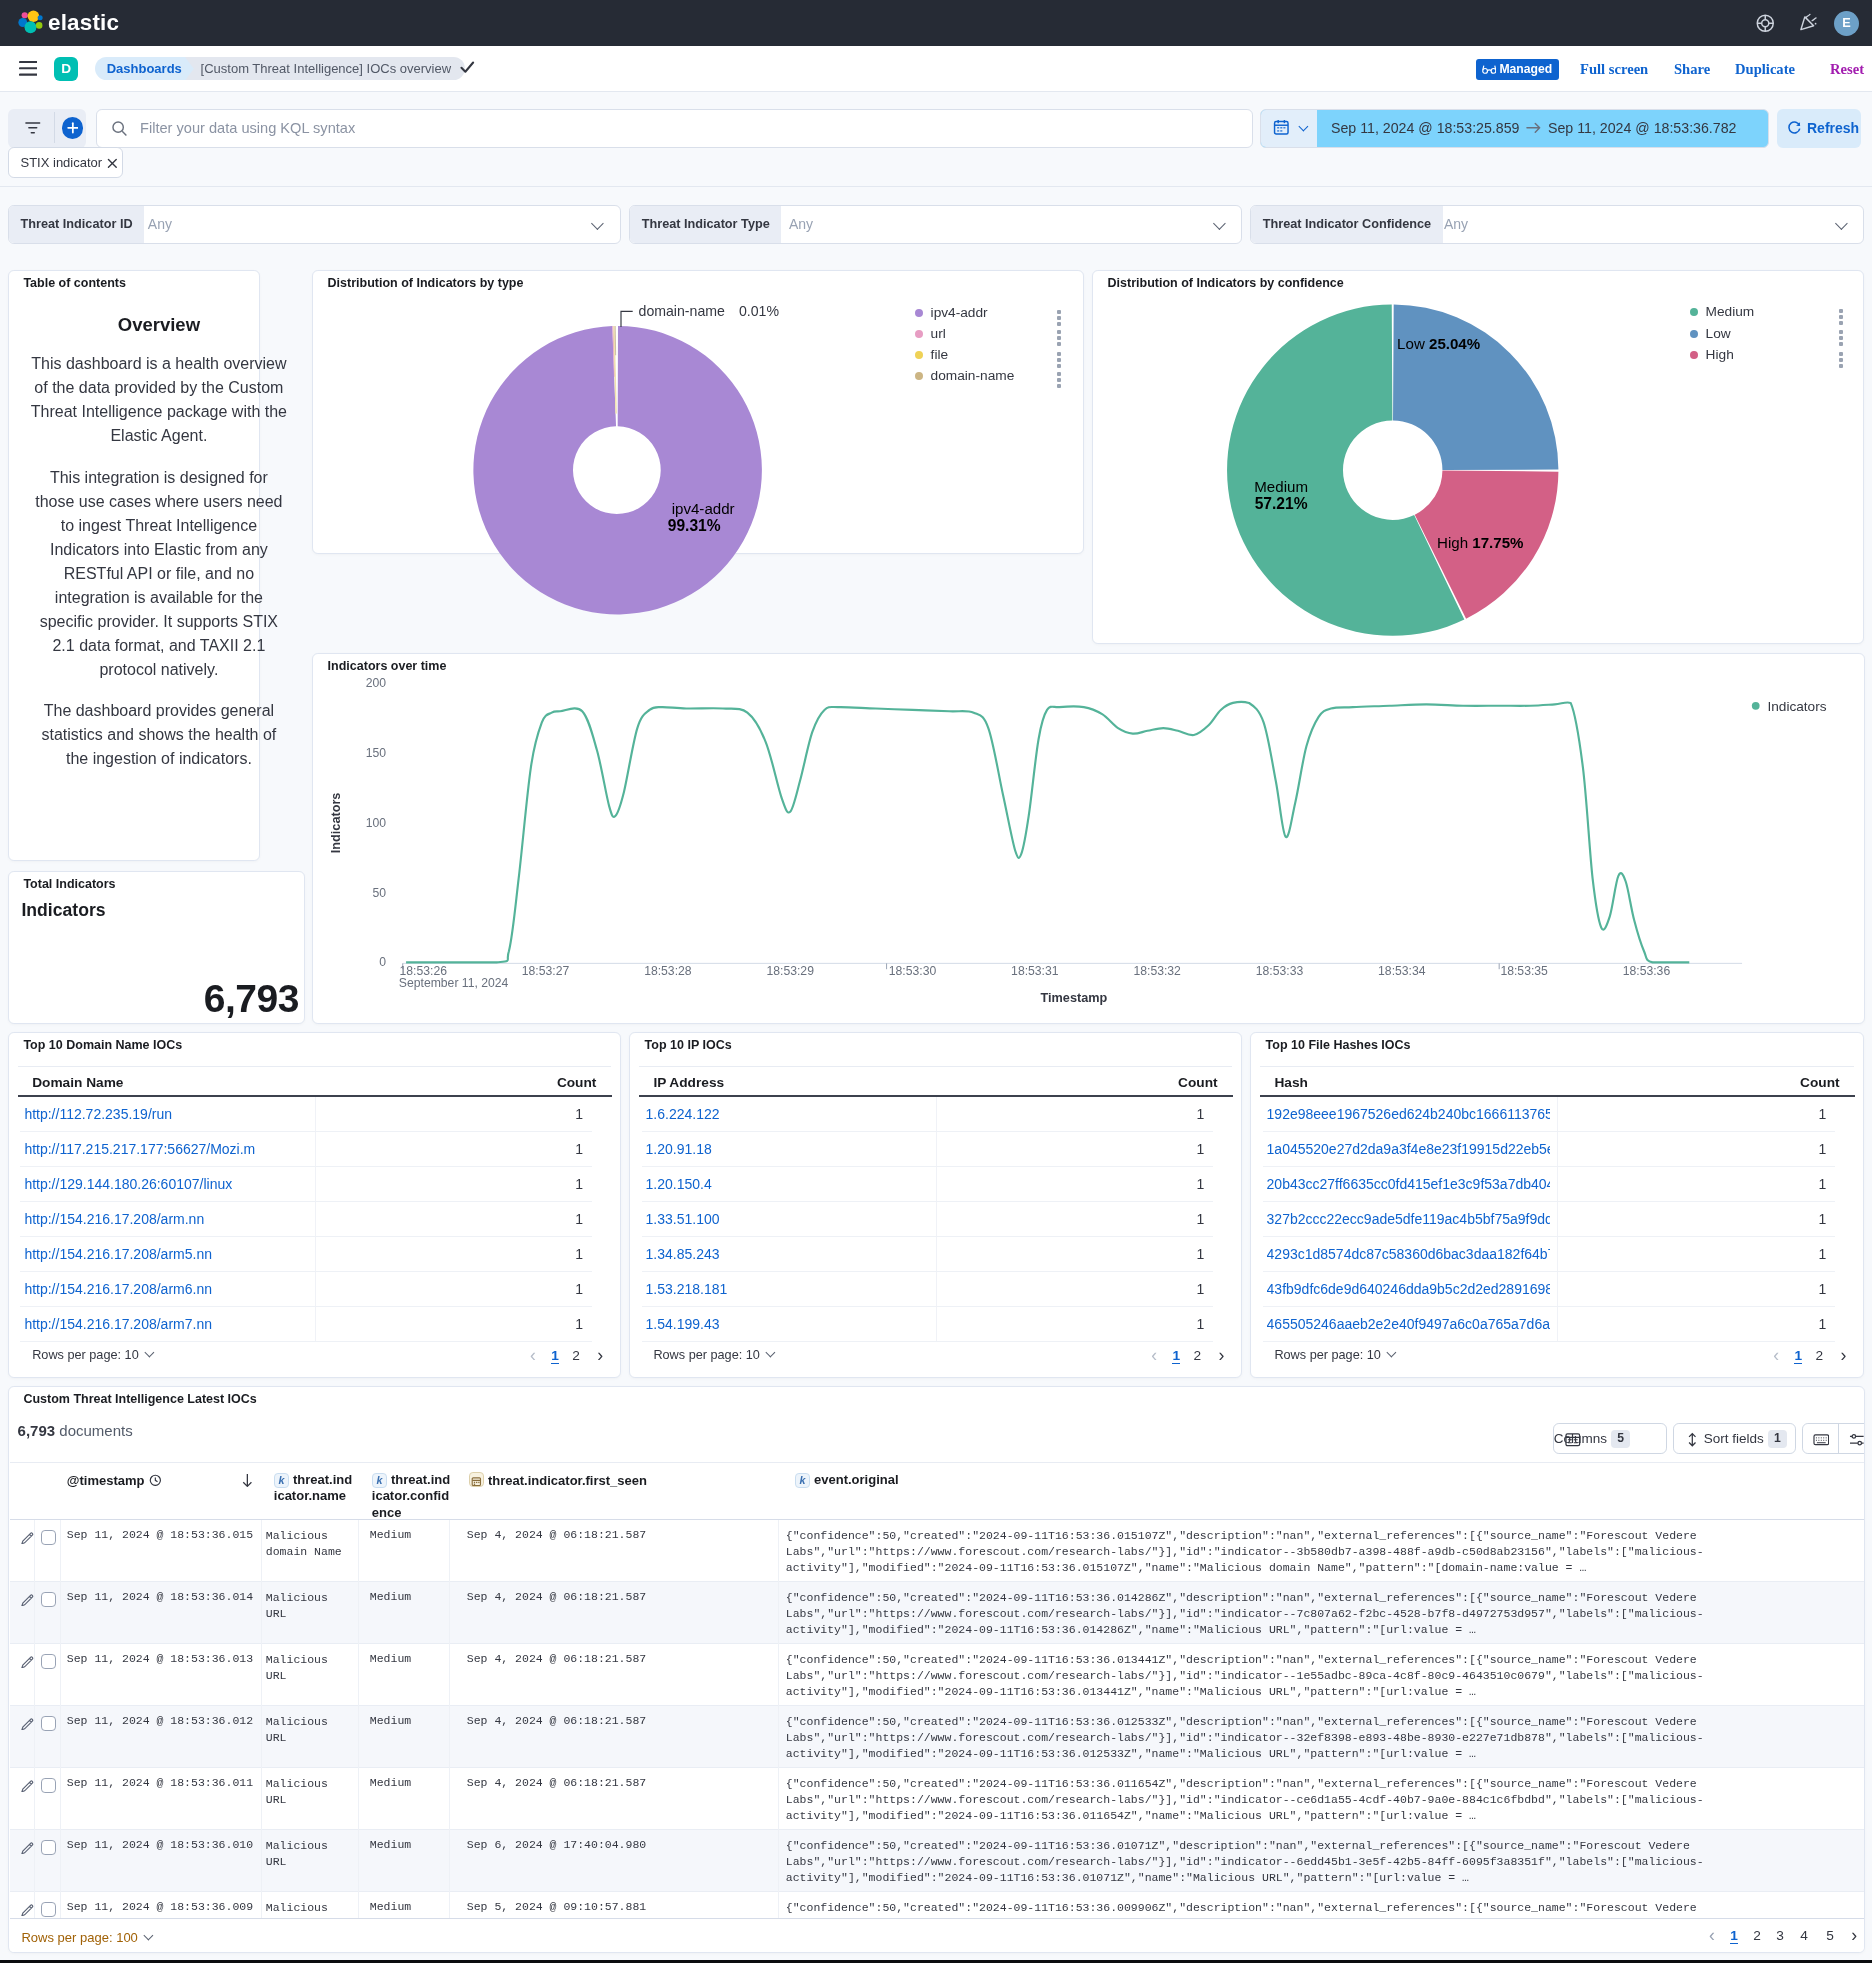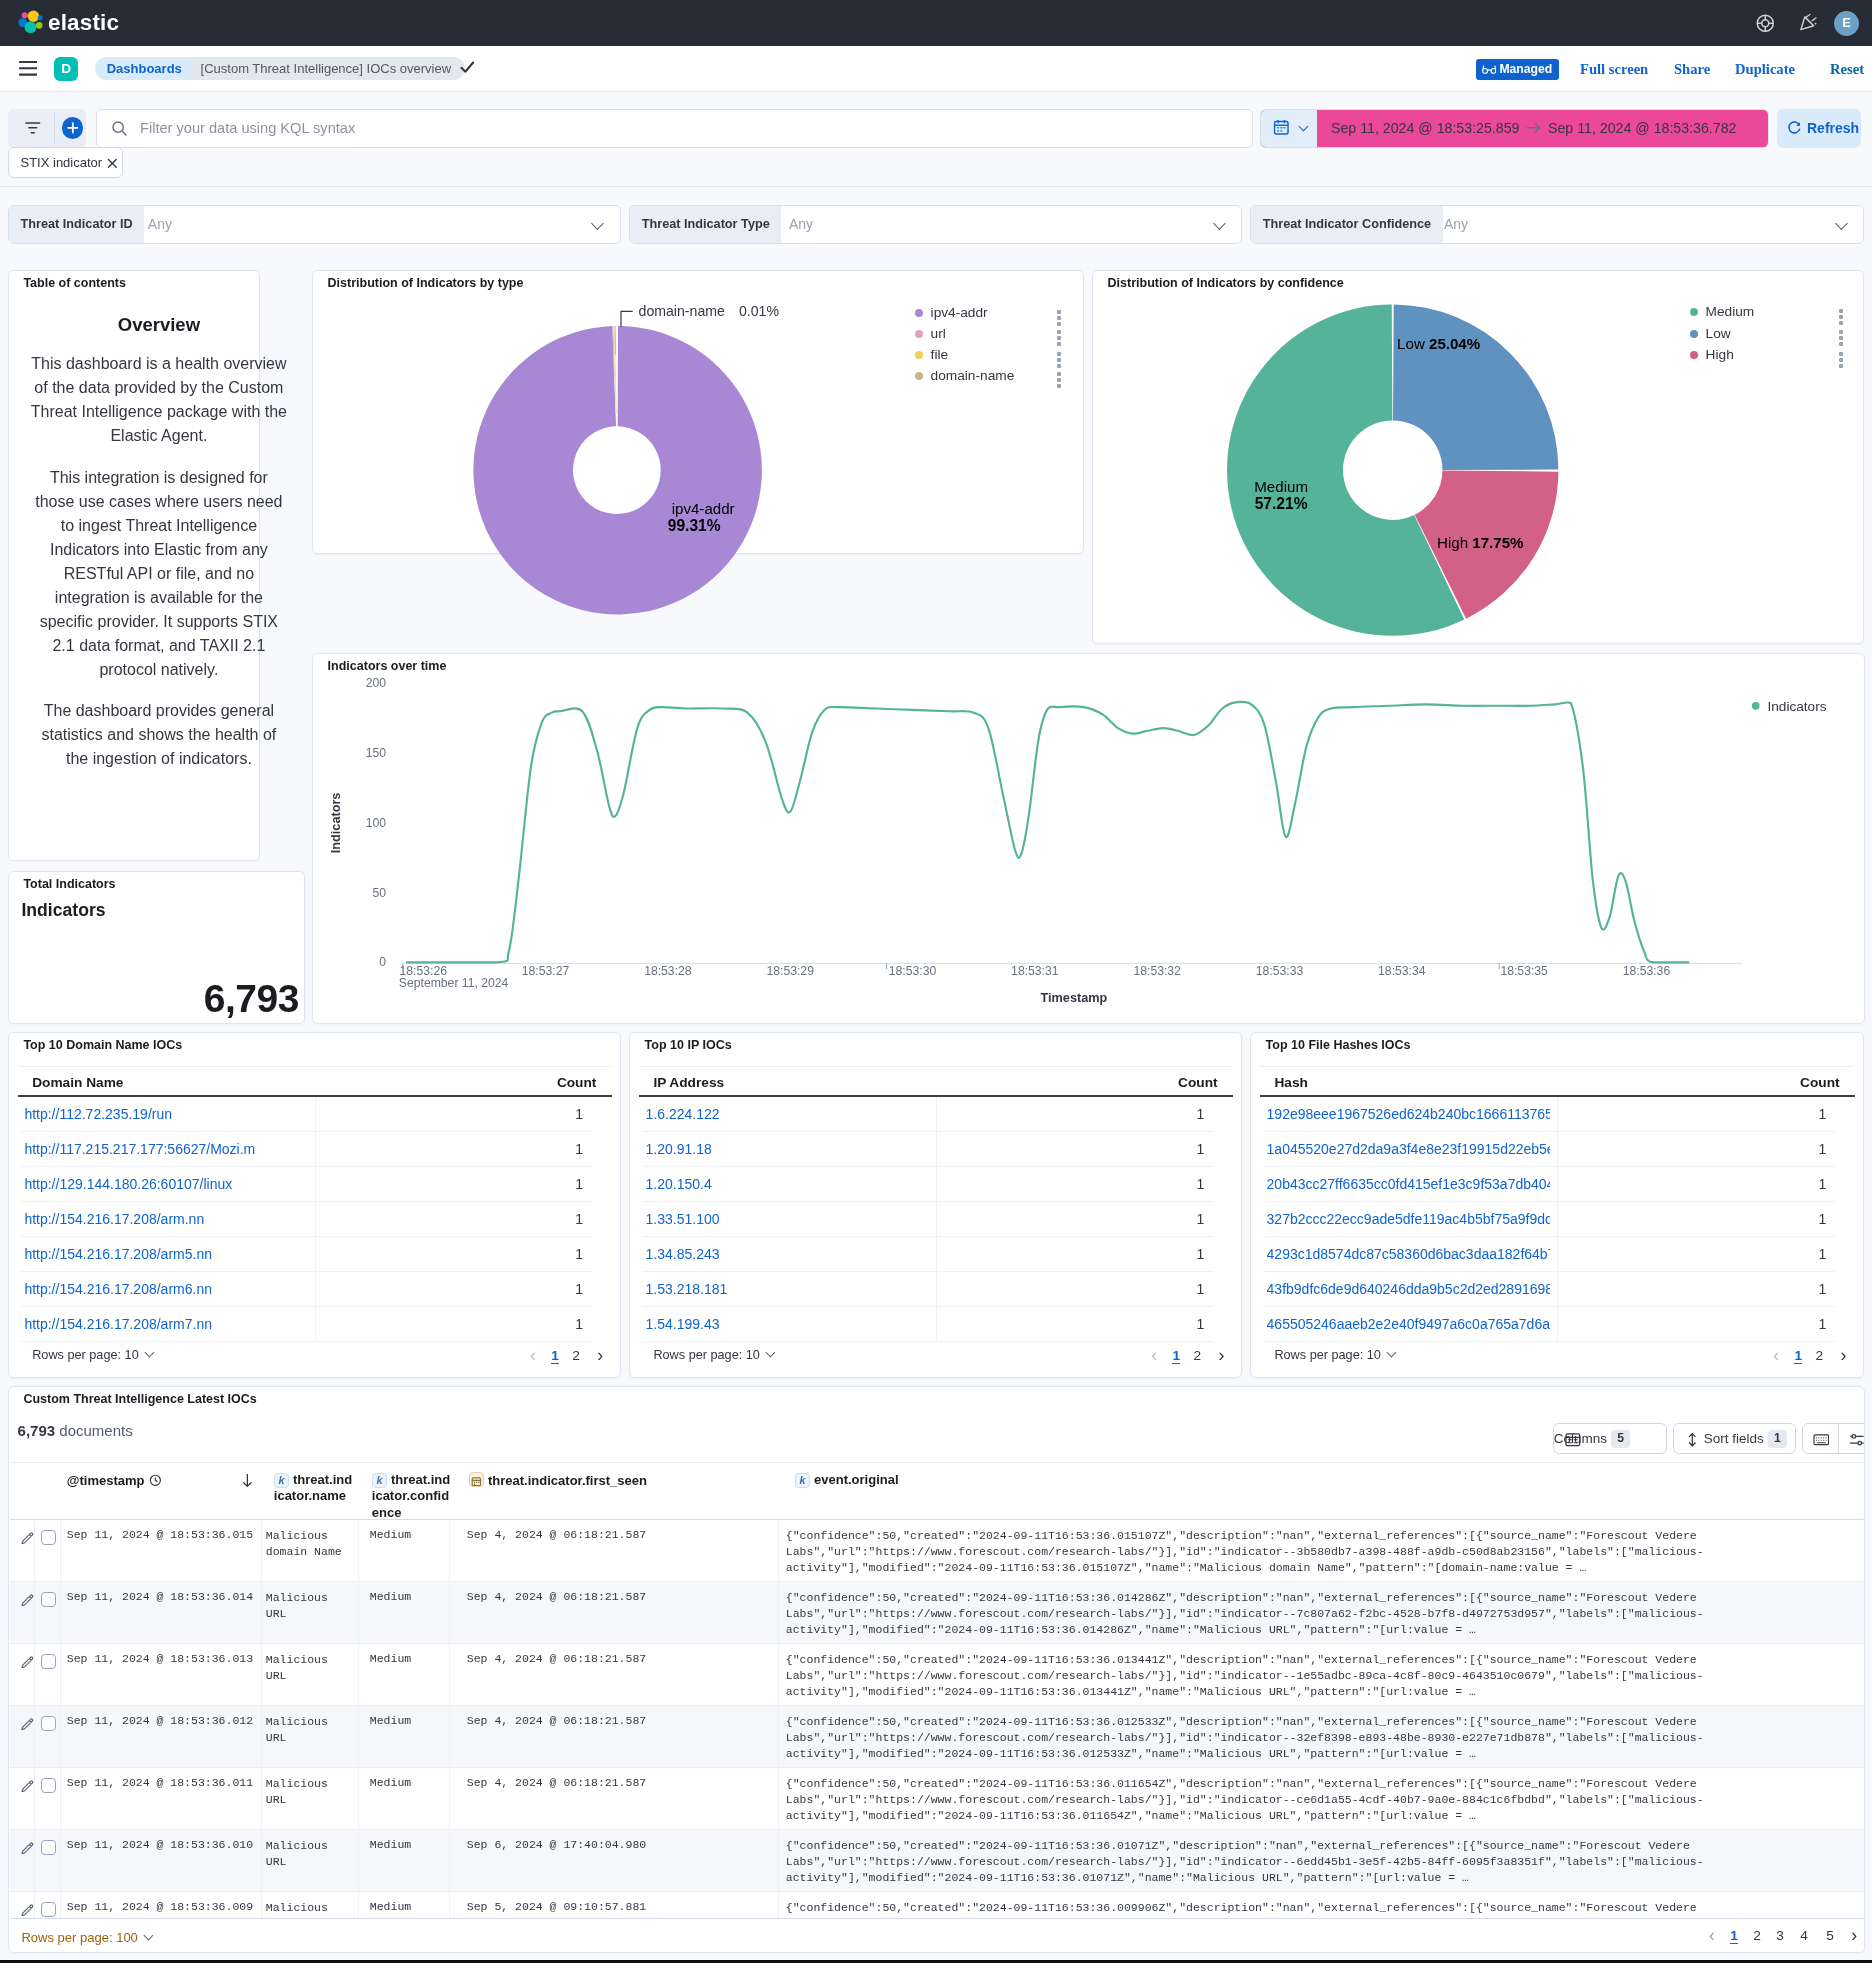--- a/index.html
+++ b/index.html
@@ -112,21 +112,21 @@
         <g fill="none" stroke="#fff" stroke-width="1.3">
           <circle cx="3.4" cy="8.2" r="2.6"></circle>
           <circle cx="12.6" cy="8.2" r="2.6"></circle>
           <path d="M6 8 C7 6.8 9 6.8 10 8 M0.9 7 L2 2.5 M15.1 7 L14 2.5"></path>
         </g>
       </svg>
     Managed</div>
   <div class="navlink" style="left:1580px;">Full screen</div>
   <div class="navlink" style="left:1674px;">Share</div>
   <div class="navlink" style="left:1735px;">Duplicate</div>
-  <div class="navlink" style="left:1830px;color:#0369a1;">Reset</div>
+  <div class="navlink" style="left:1830px;color:#a21caf;">Reset</div>
 </div>
 
 <div id="querybar">
   <div class="abs" style="left:7.8px;top:16.6px;width:78px;height:39px;background:#e9edf5;border-radius:5.9px;">
     <svg class="abs" style="left:17.6px;top:12.7px" width="15.6" height="13.7" viewBox="0 0 16 14">
         <g stroke="#343741" stroke-width="1.6" stroke-linecap="round">
           <line x1="1" y1="2" x2="15" y2="2"></line>
           <line x1="4" y1="7" x2="12" y2="7"></line>
           <line x1="6.5" y1="12" x2="9.5" y2="12"></line>
         </g>
@@ -141,21 +141,21 @@
         </svg>
     </div>
   </div>
   <div class="abs" style="left:96px;top:16.6px;width:1157px;height:39px;background:#fff;border:1px solid #d9dfea;border-radius:5.9px;">
     <svg class="abs" style="left:13.7px;top:10.7px" width="17.6" height="17.6" viewBox="0 0 16 16">
         <circle cx="6.5" cy="6.5" r="4.7" fill="none" stroke="#69707d" stroke-width="1.3"></circle>
         <line x1="10.2" y1="10.2" x2="14" y2="14" stroke="#69707d" stroke-width="1.3"></line>
       </svg>
     <div class="abs" style="left:43px;top:0;line-height:37px;font-size:14.6px;color:#8b93a3;">Filter your data using KQL syntax</div>
   </div>
-  <div class="abs" style="left:1260px;top:16.6px;width:509px;height:39px;background:#ec4899;border:1px solid #d9dfea;border-radius:5.9px;padding-left:37px;">
+  <div class="abs" style="left:1260px;top:16.6px;width:509px;height:39px;background:#7dd3fc;border:1px solid #d9dfea;border-radius:5.9px;padding-left:37px;">
     <div class="abs" style="left:0;top:0;width:56px;height:37px;background:#e2eefa;border-radius:4.9px 0 0 4.9px;">
       <svg class="abs" style="left:11.7px;top:9.8px" width="16.6" height="16.6" viewBox="0 0 16 16">
           <g fill="none" stroke="#0e63cf" stroke-width="1.4">
             <rect x="1.5" y="2.5" width="13" height="12" rx="1.5"></rect>
             <line x1="1.5" y1="6" x2="14.5" y2="6"></line>
             <line x1="5" y1="1" x2="5" y2="4"></line>
             <line x1="11" y1="1" x2="11" y2="4"></line>
             <g stroke-width="1.1">
               <line x1="4" y1="8.5" x2="6" y2="8.5"></line>
               <line x1="7" y1="8.5" x2="9" y2="8.5"></line>

